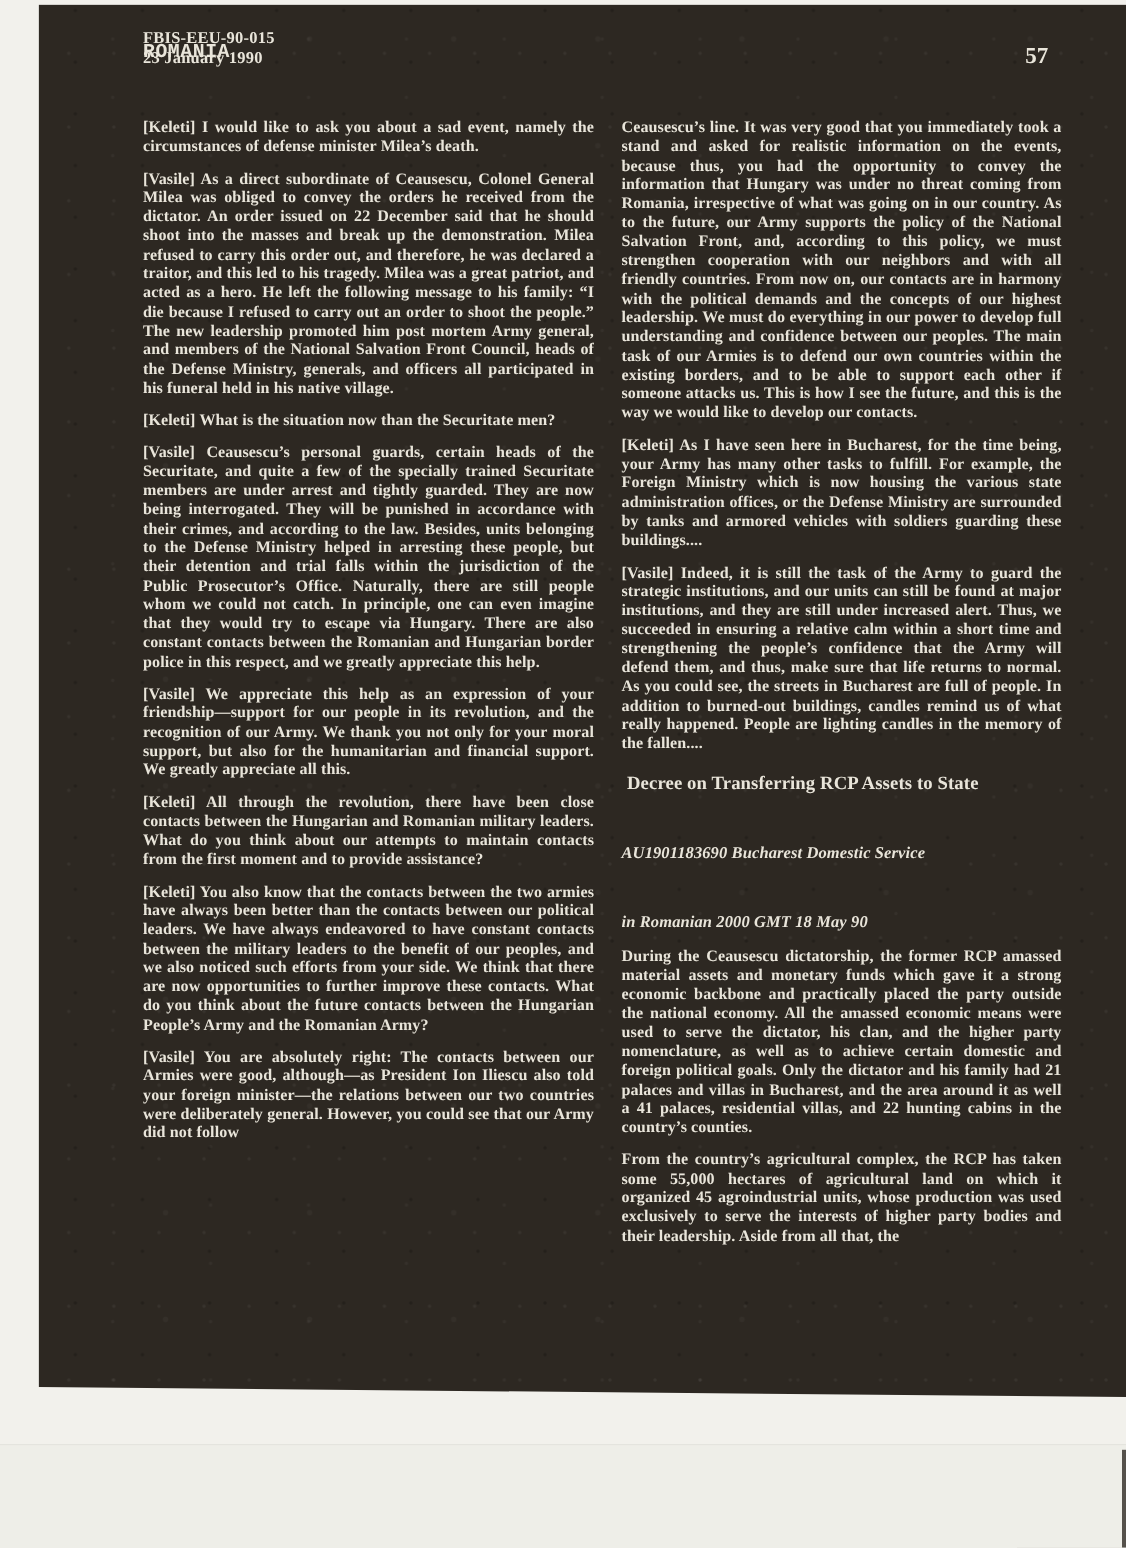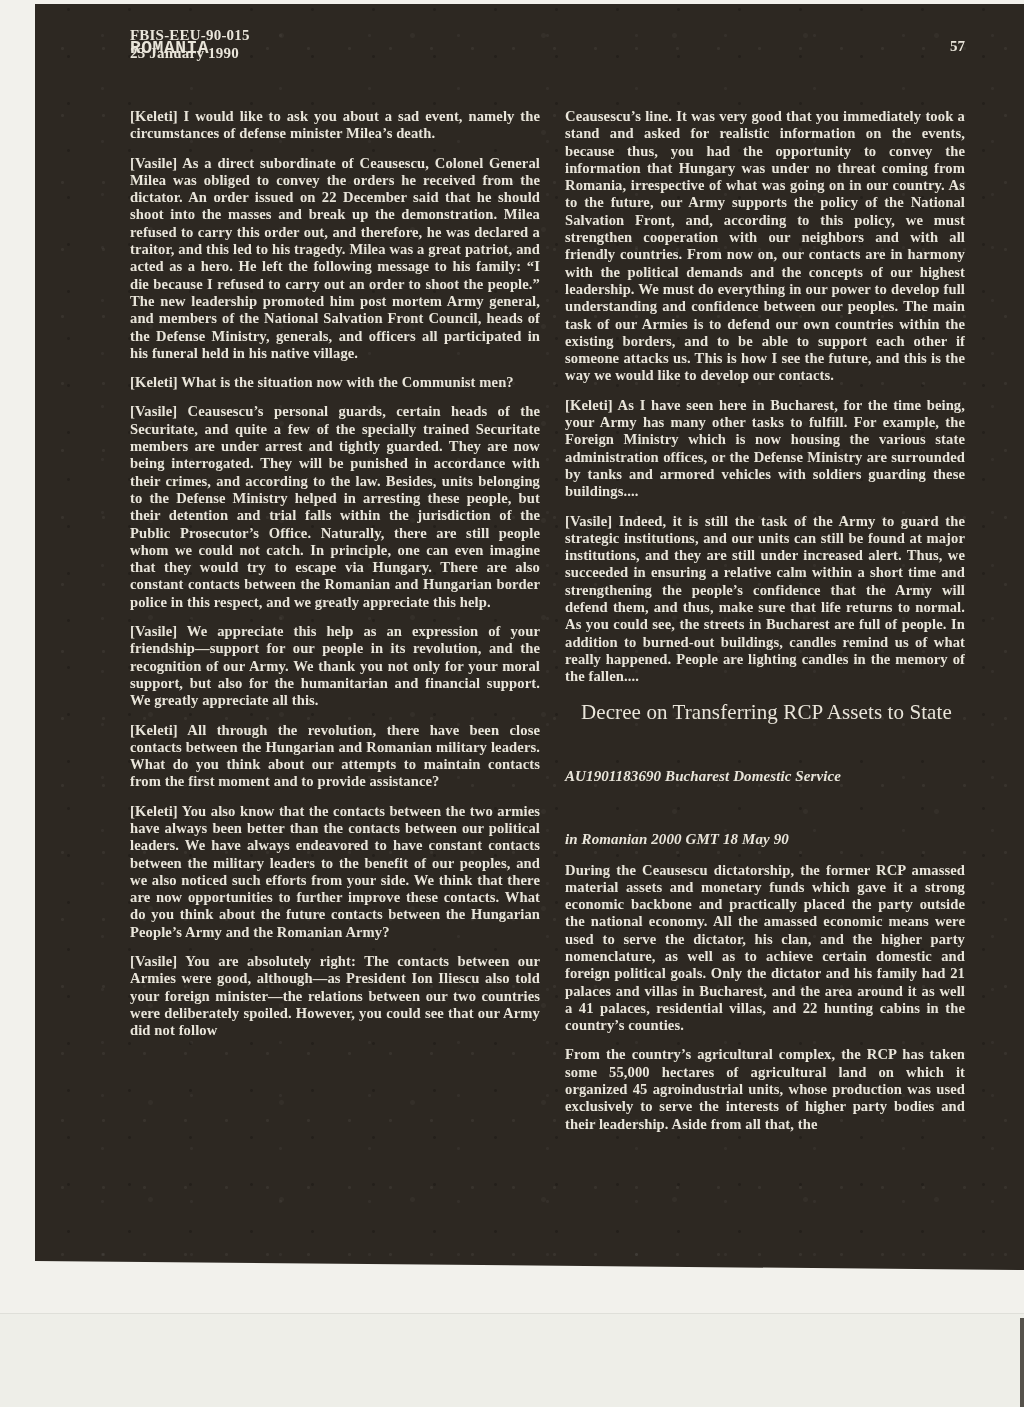--- a/index.html
+++ b/index.html
@@ -69,23 +69,23 @@
     position: absolute;
     left: 0;
     right: 0;
     top: 12px;
     font-size: 18px;
     letter-spacing: 0.5px;
     font-family: Liberation Mono, monospace;
   }
   .doc-header .page-number {
     position: absolute;
-    right: 0;
+    right: 12px;
     top: 12px;
-    font-size: 15px;
+    font-size: 21px;
     text-align: right;
   }
 
   .columns {
     display: flex;
     gap: 25px;
     justify-content: space-between;
   }
   .col {
     font-size: 14.6px;
@@ -95,25 +95,25 @@
     letter-spacing: 0.1px;
   }
   .col-left  { width: 410px; }
   .col-right { width: 400px; }
 
   .col p {
     margin: 0 0 12px 0;
   }
 
   .section-heading {
-    font-size: 21px;
+    font-size: 17px;
     line-height: 20px;
-    font-weight: normal;
+    font-weight: bold;
     text-align: left;
-    margin: 16px 0 6px 16px;
+    margin: 16px 0 6px 5px;
   }
   .source-line {
     font-style: italic;
     font-weight: bold;
     font-size: 15px;
     line-height: 18px;
     text-align: left;
     margin-top: 45px;
   }
   .source-block { margin: 0 0 14px 0; }
@@ -159,26 +159,26 @@
         </div>
         <div class="region-title">ROMANIA</div>
         <div class="page-number">57</div>
       </div>
 
       <div class="columns">
 
         <div class="col col-left">
           <p>[Keleti] I would like to ask you about a sad event, namely the circumstances of defense minister Milea’s death.</p>
           <p>[Vasile] As a direct subordinate of Ceausescu, Colonel General Milea was obliged to convey the orders he received from the dictator. An order issued on 22 December said that he should shoot into the masses and break up the demonstration. Milea refused to carry this order out, and therefore, he was declared a traitor, and this led to his tragedy. Milea was a great patriot, and acted as a hero. He left the following message to his family: “I die because I refused to carry out an order to shoot the people.” The new leadership promoted him post mortem Army general, and members of the National Salvation Front Council, heads of the Defense Ministry, generals, and officers all participated in his funeral held in his native village.</p>
-          <p>[Keleti] What is the situation now with the Communist men?</p>
+          <p>[Keleti] What is the situation now than the Securitate men?</p>
           <p>[Vasile] Ceausescu’s personal guards, certain heads of the Securitate, and quite a few of the specially trained Securitate members are under arrest and tightly guarded. They are now being interrogated. They will be punished in accordance with their crimes, and according to the law. Besides, units belonging to the Defense Ministry helped in arresting these people, but their detention and trial falls within the jurisdiction of the Public Prosecutor’s Office. Naturally, there are still people whom we could not catch. In principle, one can even imagine that they would try to escape via Hungary. There are also constant contacts between the Romanian and Hungarian border police in this respect, and we greatly appreciate this help.</p>
           <p>[Vasile] We appreciate this help as an expression of your friendship—support for our people in its revolution, and the recognition of our Army. We thank you not only for your moral support, but also for the humanitarian and financial support. We greatly appreciate all this.</p>
           <p>[Keleti] All through the revolution, there have been close contacts between the Hungarian and Romanian military leaders. What do you think about our attempts to maintain contacts from the first moment and to provide assistance?</p>
           <p>[Keleti] You also know that the contacts between the two armies have always been better than the contacts between our political leaders. We have always endeavored to have constant contacts between the military leaders to the benefit of our peoples, and we also noticed such efforts from your side. We think that there are now opportunities to further improve these contacts. What do you think about the future contacts between the Hungarian People’s Army and the Romanian Army?</p>
-          <p>[Vasile] You are absolutely right: The contacts between our Armies were good, although—as President Ion Iliescu also told your foreign minister—the relations between our two countries were deliberately spoiled. However, you could see that our Army did not follow</p>
+          <p>[Vasile] You are absolutely right: The contacts between our Armies were good, although—as President Ion Iliescu also told your foreign minister—the relations between our two countries were deliberately general. However, you could see that our Army did not follow</p>
         </div>
 
         <div class="col col-right">
           <p>Ceausescu’s line. It was very good that you immediately took a stand and asked for realistic information on the events, because thus, you had the opportunity to convey the information that Hungary was under no threat coming from Romania, irrespective of what was going on in our country. As to the future, our Army supports the policy of the National Salvation Front, and, according to this policy, we must strengthen cooperation with our neighbors and with all friendly countries. From now on, our contacts are in harmony with the political demands and the concepts of our highest leadership. We must do everything in our power to develop full understanding and confidence between our peoples. The main task of our Armies is to defend our own countries within the existing borders, and to be able to support each other if someone attacks us. This is how I see the future, and this is the way we would like to develop our contacts.</p>
           <p>[Keleti] As I have seen here in Bucharest, for the time being, your Army has many other tasks to fulfill. For example, the Foreign Ministry which is now housing the various state administration offices, or the Defense Ministry are surrounded by tanks and armored vehicles with soldiers guarding these buildings....</p>
           <p>[Vasile] Indeed, it is still the task of the Army to guard the strategic institutions, and our units can still be found at major institutions, and they are still under increased alert. Thus, we succeeded in ensuring a relative calm within a short time and strengthening the people’s confidence that the Army will defend them, and thus, make sure that life returns to normal. As you could see, the streets in Bucharest are full of people. In addition to burned-out buildings, candles remind us of what really happened. People are lighting candles in the memory of the fallen....</p>
 
           <div class="section-heading">Decree on Transferring RCP Assets to State</div>
           <div class="source-block">
             <div class="source-line">AU1901183690 Bucharest Domestic Service</div>

